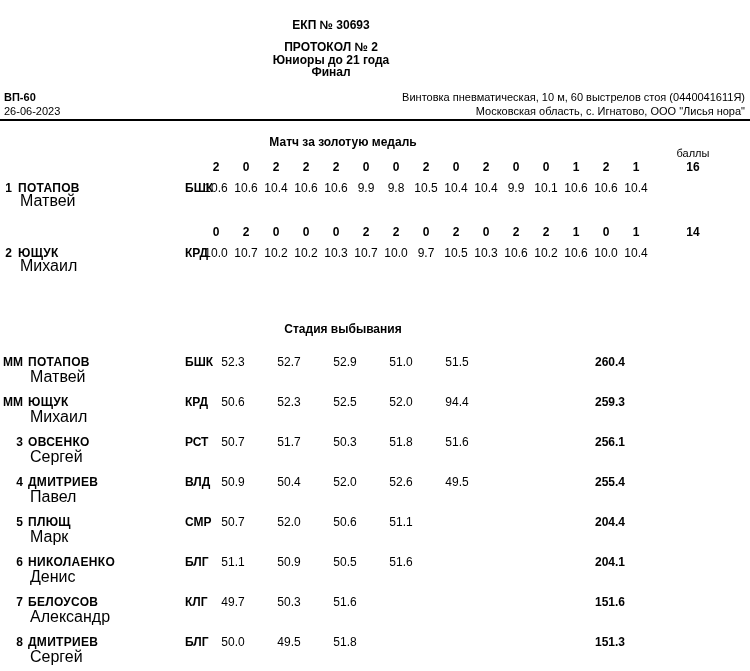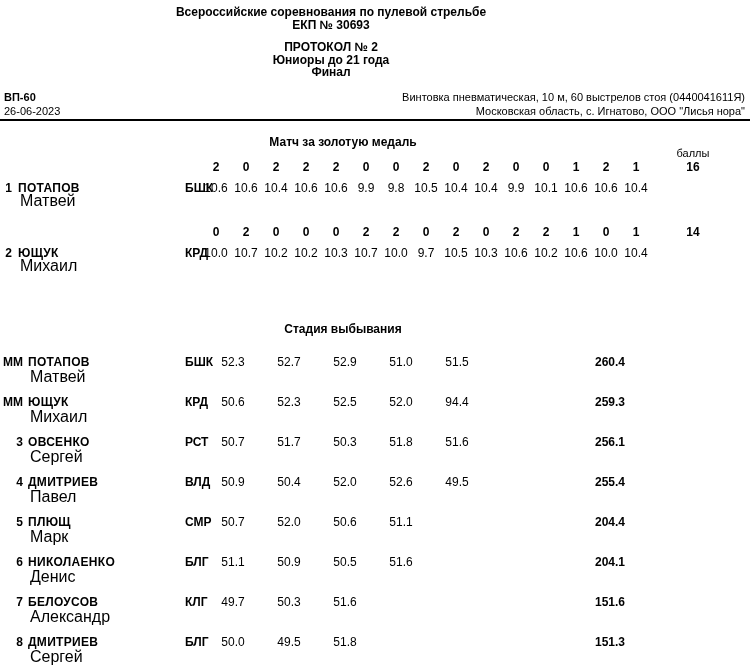--- a/index.html
+++ b/index.html
@@ -29,21 +29,20 @@
   .cells.series-cells .cell { width:56px; }
   .total { position:absolute; text-align:center; font-weight:bold; font-size:12px; line-height:12px; }
   .points-total { left:663px; width:60px; top:0; }
   .elim-total { left:578px; width:64px; top:0; }
 </style>
 </head>
 <body>
 
 <div class="page">
 
-  <div class="c1" style="top:6px">Всероссийские соревнования по пулевой стрельбе</div>
   <div class="c1" style="top:19px">ЕКП № 30693</div>
   <div class="c1" style="top:41px">ПРОТОКОЛ № 2</div>
   <div class="c1" style="top:54px">Юниоры до 21 года</div>
   <div class="c1" style="top:66px">Финал</div>
 
   <div class="abs fs11 b" style="left:4px; top:91px">ВП-60</div>
   <div class="abs fs11" style="left:4px; top:105px">26-06-2023</div>
   <div class="right-info fs11" style="top:91px">Винтовка пневматическая, 10 м, 60 выстрелов стоя (0440041611Я)</div>
   <div class="right-info fs11" style="top:105px">Московская область, с. Игнатово, ООО "Лисья нора"</div>
   <div class="rule" style="top:119px"></div>

